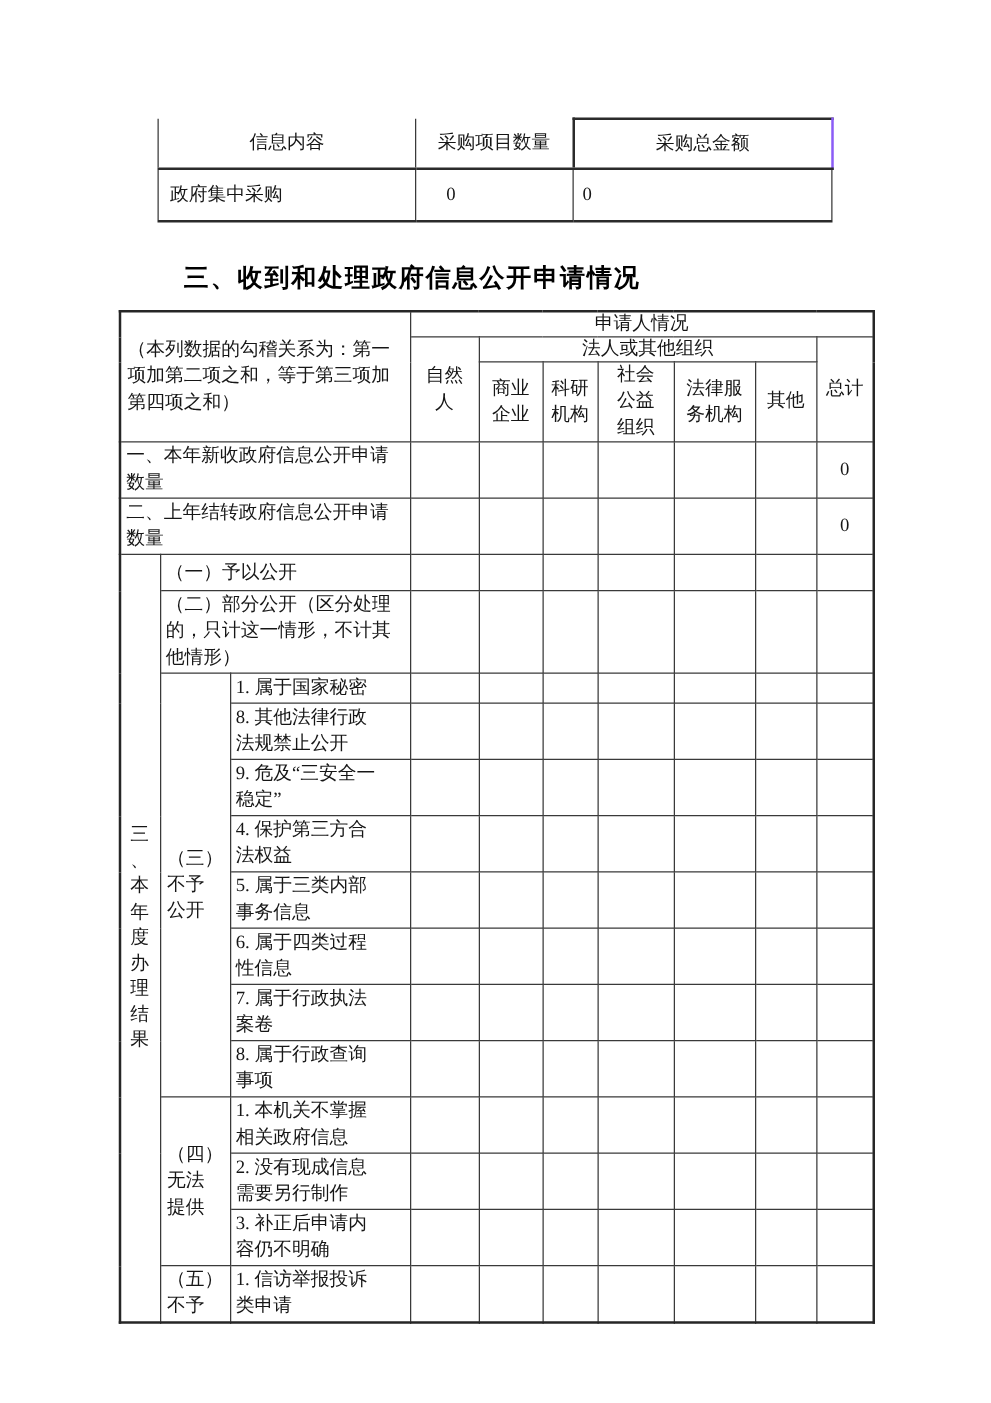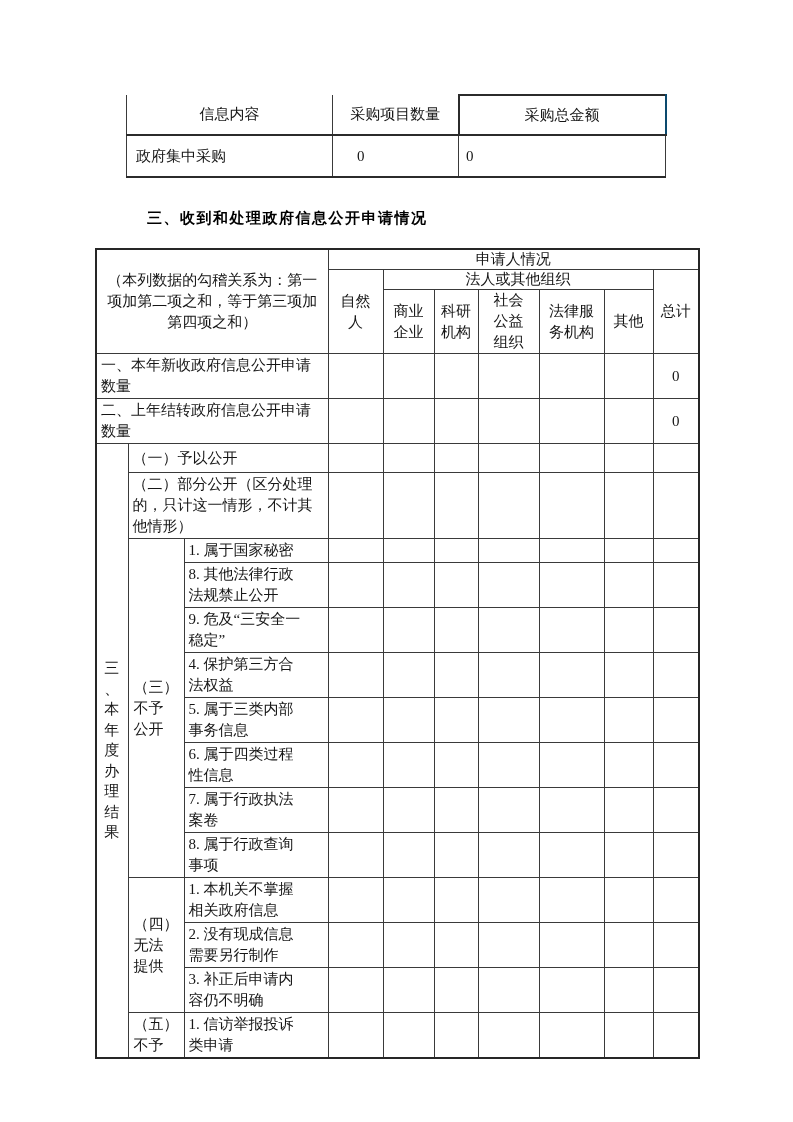--- a/index.html
+++ b/index.html
@@ -10,47 +10,47 @@
   }
 
   
   .proc-table {
     position:absolute; left:126px; top:94px; width:539px;
     border-collapse:collapse; table-layout:fixed; font-size:15px;
   }
   .proc-table td { border:1.6px solid #3a3a3a; vertical-align:middle; line-height:21px; }
   .proc-table tr.hdr td { height:36px; text-align:center; border-bottom:2.2px solid #2b2b2b; }
   .proc-table tr.hdr td.no-top { border-top:none; }
-  .proc-table tr.hdr td.boxed { border-top:2px solid #2b2b2b; border-left:2px solid #2b2b2b; border-right:2px solid #0c4a6e; }
+  .proc-table tr.hdr td.boxed { border-top:2px solid #2b2b2b; border-left:2px solid #2b2b2b; border-right:2px solid #8b5cf6; }
   .proc-table tr.datarow td { height:38px; border-bottom:2px solid #2b2b2b; }
   .proc-table td.al { text-align:left; padding-left:9px;margin-left:20px; }
   .proc-table td.num1 { text-align:left; padding-left:24px; }
   .proc-table td.num2 { text-align:left; padding-left:7px; }
 
   
   .title {
     position:absolute; left:147px; top:209px;
     font-family:"Liberation Sans","DejaVu Sans",sans-serif;
-    font-weight:700; font-size:15px; letter-spacing:1.5px; color:#000000;
+    font-weight:700; font-size:20px; letter-spacing:1.5px; color:#000000;
     white-space:nowrap;
   }
 
   
   .req-table {
     position:absolute; left:95px; top:248px; width:603px;
     border-collapse:collapse; table-layout:fixed; font-size:15px;
     border:2px solid #262626;
   }
   .req-table td {
     border:1.3px solid #3a3a3a; vertical-align:middle;
     line-height:21px; padding:0; overflow:hidden;
   }
   .req-table td.c   { text-align:center; }
   .req-table td.pre { white-space:pre-line; }
-  .req-table td.note { text-align:center; padding:0 5px; }
+  .req-table td.note { padding:0 5px; }
   .req-table td.lbl { text-align:left; padding:1px 4px 1px 4px;margin-left:32px; }
   .req-table td.glab { text-align:left; padding-left:5px; }
   .req-table td.vlab { text-align:center; }
   .req-table td.h1 { line-height:19px; }
   .vtext {
     display:inline-block; width:16px; line-height:20.5px;
     word-break:break-all; line-break:anywhere; text-align:left;
   }
 </style>
 </head>

